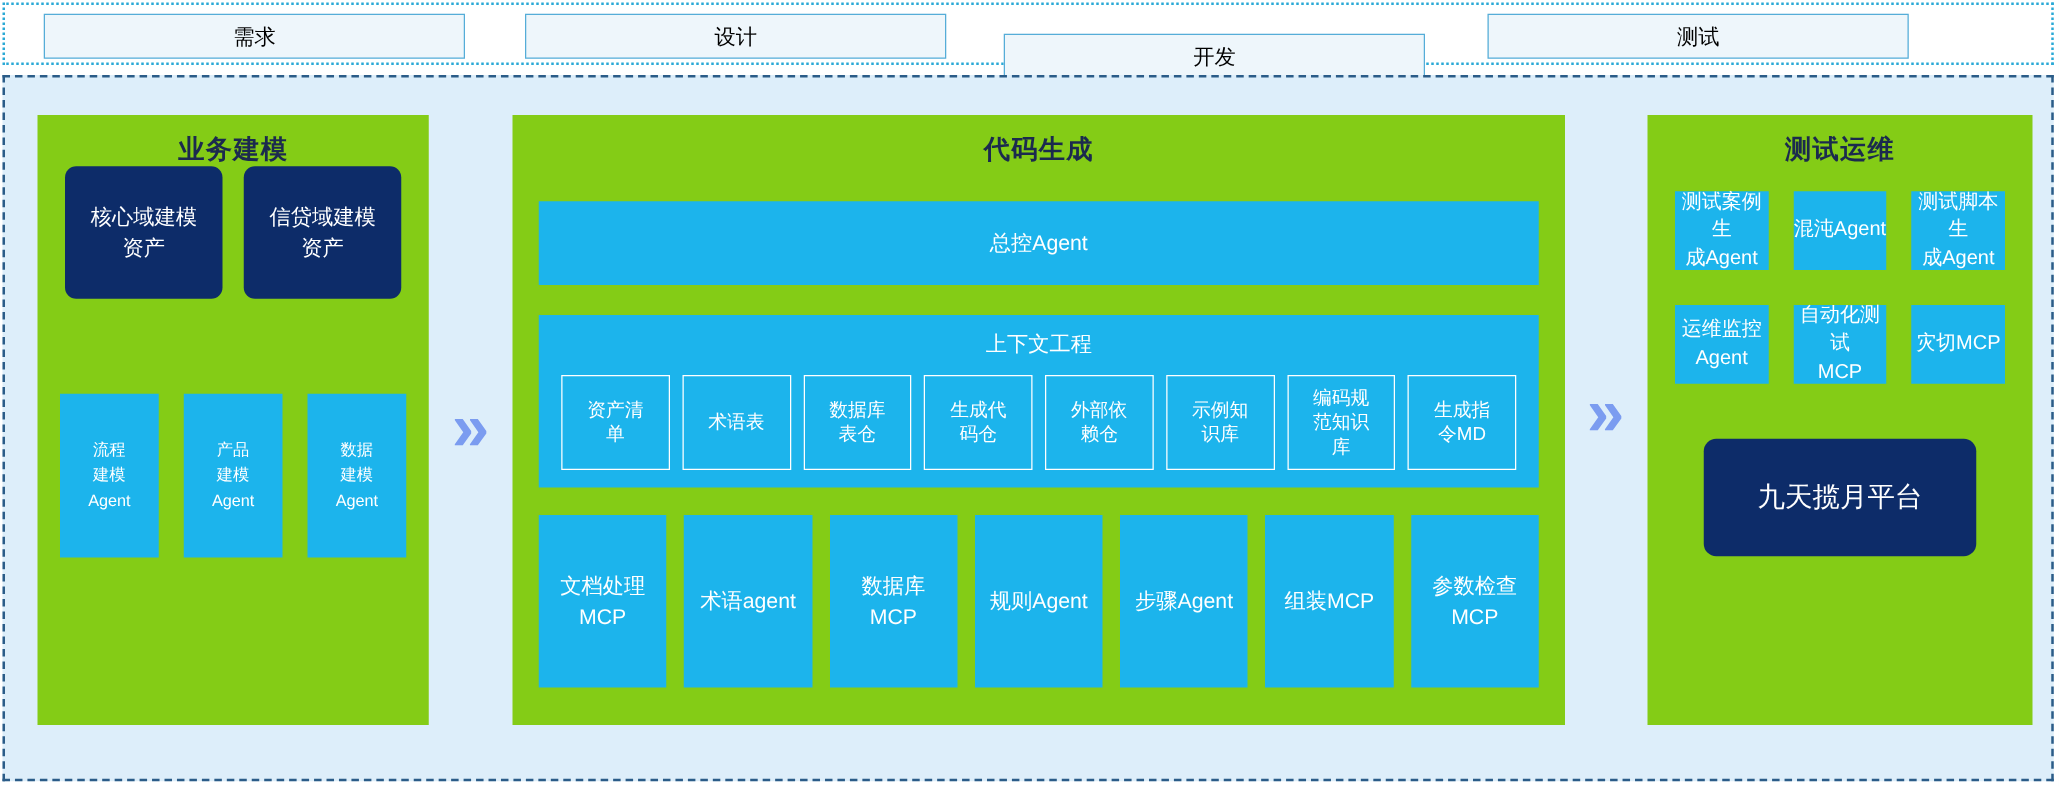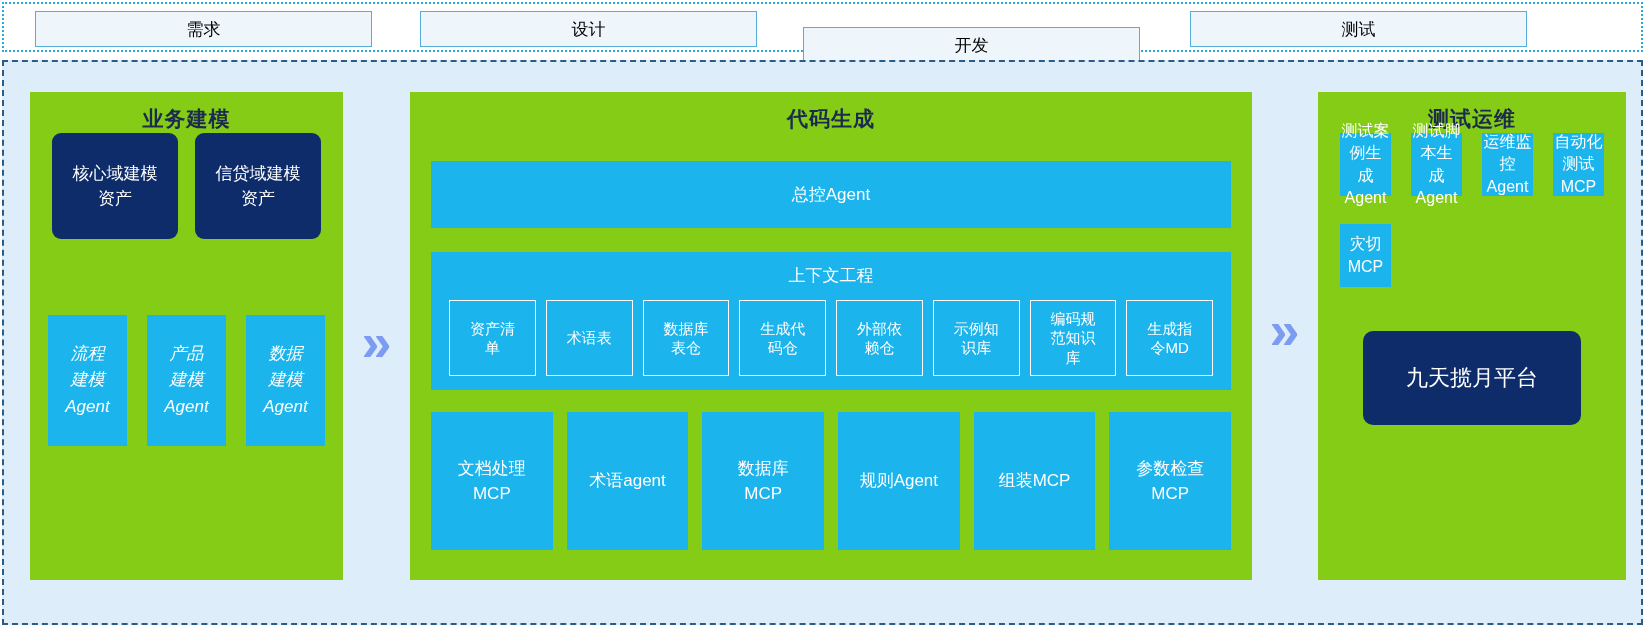--- a/index.html
+++ b/index.html
@@ -35,35 +35,35 @@
 
   .cbox { background:#1cb4ec; color:#ffffff; display:flex; align-items:center;
     justify-content:center; text-align:center; white-space:pre-line; }
   .nbox { background:#0d2c69; color:#ffffff; display:flex; align-items:center;
     justify-content:center; text-align:center; white-space:pre-line; }
 
   
   .asset-row { display:flex; justify-content:center; gap:17px; }
   .asset-box { width:126px; height:106px; border-radius:9px; font-size:17px; line-height:1.5; }
   .bm-agent-row { display:flex; justify-content:center; gap:20px; margin-top:76px; }
-  .bm-agent-box { width:79px; height:131px; font-size:17px; line-height:1.55;font-style:italic; }
+  .bm-agent-box { width:79px; height:131px; font-size:13px; line-height:1.55; }
 
   
   .master-bar { margin-top:28px; height:67px; font-size:17px; }
   .context-box { margin-top:24px; background:#1cb4ec; padding:9px 18px 14px; }
   .context-title { text-align:center; color:#ffffff; font-size:17px; padding-top:3px; }
   .context-items { display:flex; gap:10px; margin-top:13px; }
   .context-item { flex:1; height:76px; border:1px solid #ffffff;
     font-size:15px; line-height:1.3; }
   .tools-row { display:flex; gap:14px; margin-top:22px; }
   .tool-box { flex:1; height:138px; font-size:17px; line-height:1.5; }
 
   
-  .test-grid { display:grid; grid-template-columns:1fr 1fr 1fr 1fr; column-gap:20px;
-    row-gap:28px; }
+  .test-grid { display:grid; grid-template-columns:1fr 1fr 1fr; column-gap:20px;
+    row-gap:28px; margin-top:20px; }
   .test-box { height:63px; font-size:16px; line-height:1.4; }
   .platform-box { margin:44px auto 0; width:218px; height:94px;
     border-radius:10px; font-size:22px; }
 </style>
 </head>
 <body>
 
 <div class="topbar">
   <div class="phase-tab tab-0">需求</div>
   <div class="phase-tab tab-1">设计</div>
@@ -120,33 +120,35 @@
 令MD</div>
       </div>
     </div>
     <div class="tools-row">
       <div class="cbox tool-box">文档处理
 MCP</div>
       <div class="cbox tool-box">术语agent</div>
       <div class="cbox tool-box">数据库
 MCP</div>
       <div class="cbox tool-box">规则Agent</div>
+      <div class="cbox tool-box">步骤Agent</div>
       <div class="cbox tool-box">组装MCP</div>
       <div class="cbox tool-box">参数检查
 MCP</div>
     </div>
   </div>
 
   <div class="flow-arrow arrow-2">»</div>
 
   <div class="panel panel-right">
     <div class="panel-title">测试运维</div>
     <div class="test-grid">
       <div class="cbox test-box">测试案例生
 成Agent</div>
+      <div class="cbox test-box">混沌Agent</div>
       <div class="cbox test-box">测试脚本生
 成Agent</div>
       <div class="cbox test-box">运维监控
 Agent</div>
       <div class="cbox test-box">自动化测试
 MCP</div>
       <div class="cbox test-box">灾切MCP</div>
     </div>
     <div class="nbox platform-box">九天揽月平台</div>
   </div>

